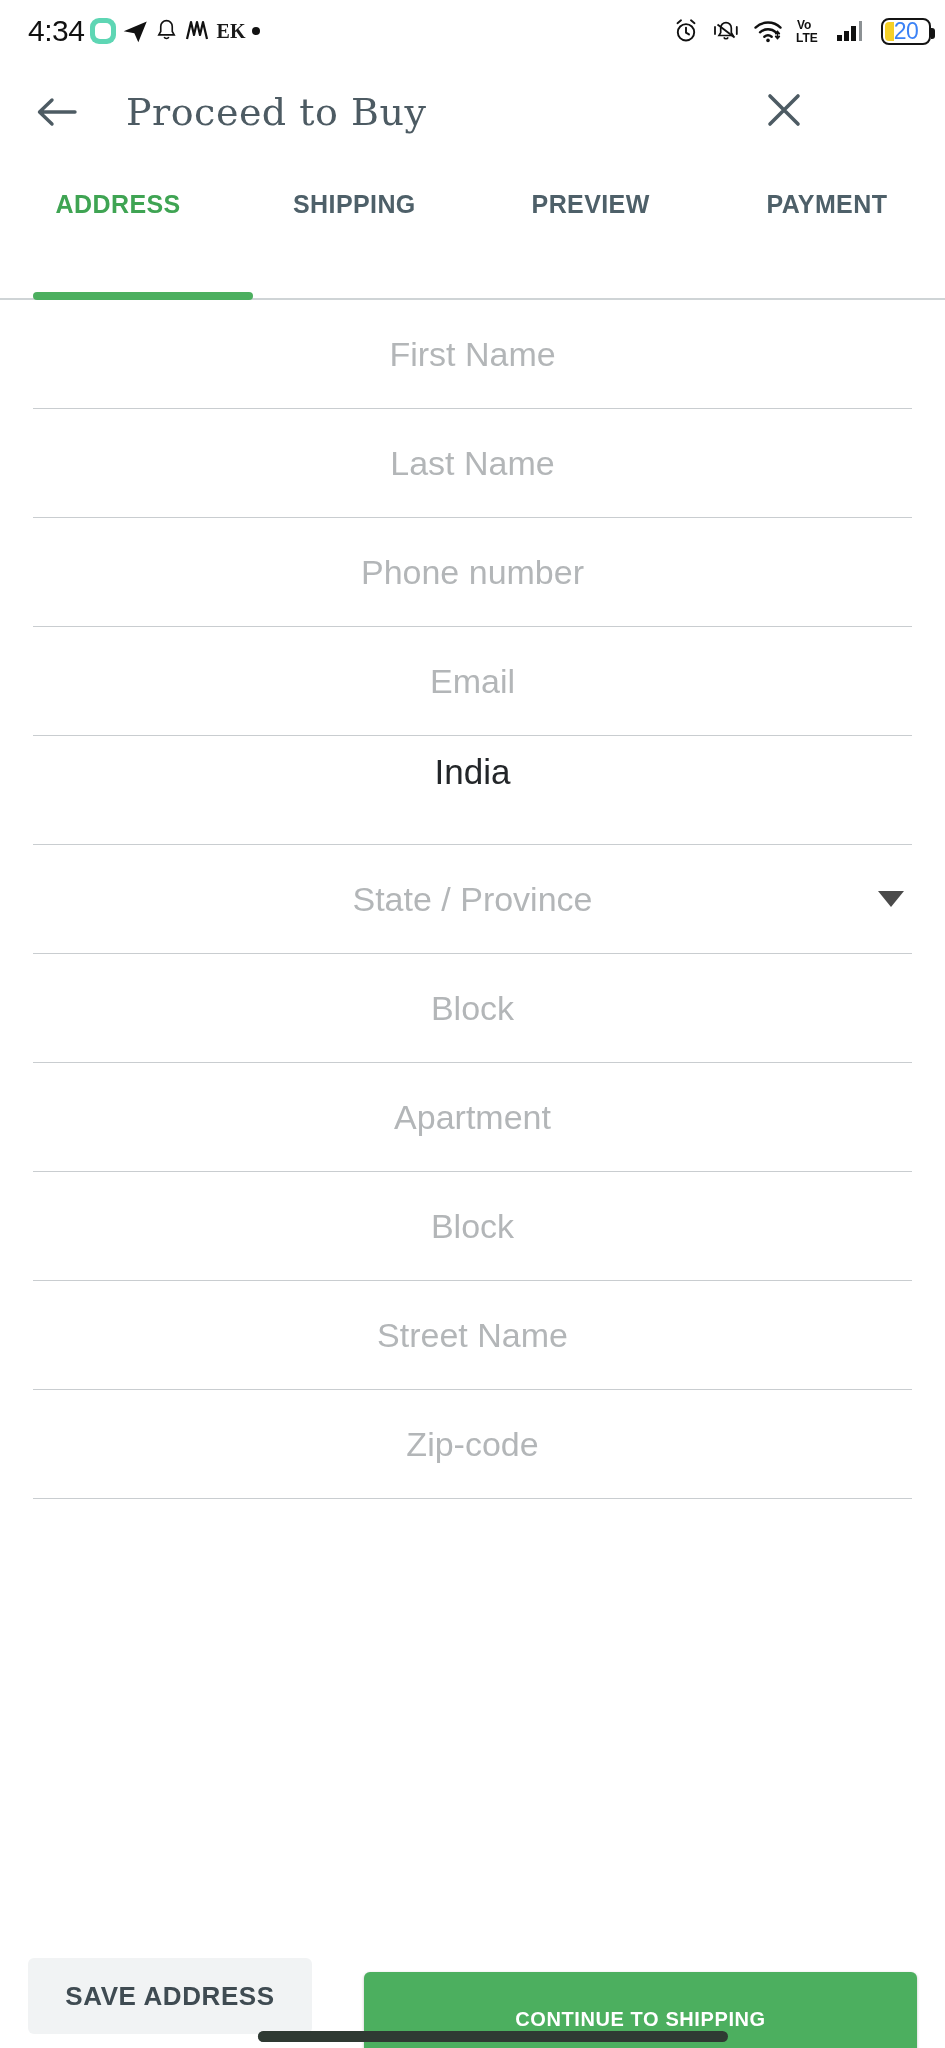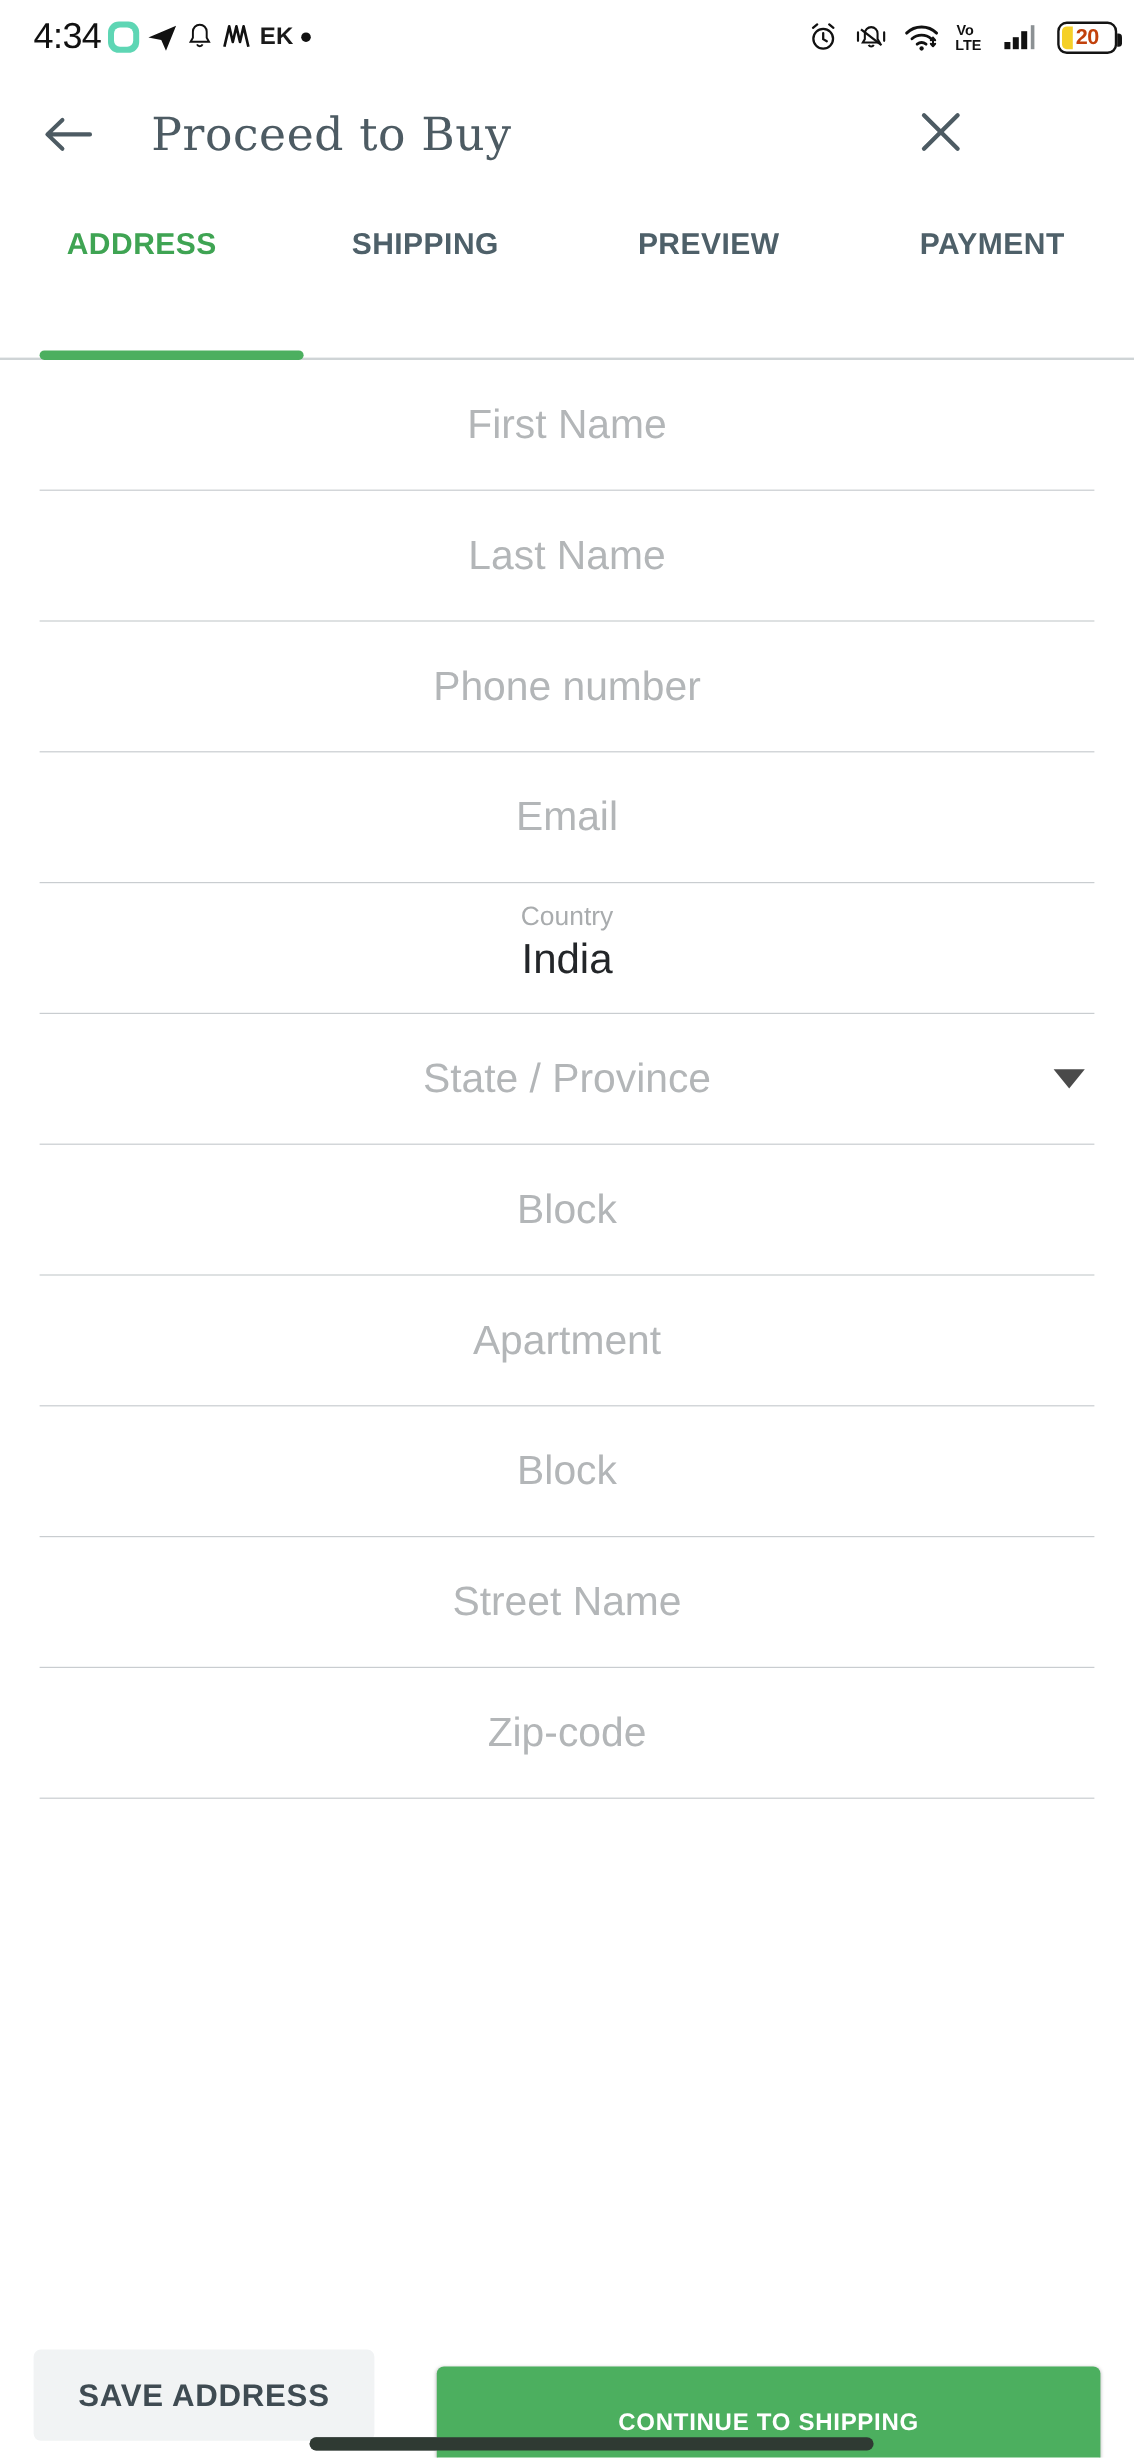--- a/index.html
+++ b/index.html
@@ -21,36 +21,36 @@
   .sb-time{ font-size:30px; font-weight:400; color:#111; letter-spacing:-0.5px; }
   .sb-ico{ display:block; }
   .sq-teal{
     width:26px; height:26px; border-radius:9px;
     background:#5ed6b4; position:relative;
   }
   .sq-teal::after{
     content:""; position:absolute; left:5px; top:5px; width:16px; height:16px;
     background:#fff; border-radius:5px;
   }
-  .sb-ek{ font-size:20px; font-weight:600; color:#1a1a1a; letter-spacing:0.3px; }
+  .sb-ek{ font-size:20px; font-weight:600; color:#1a1a1a; letter-spacing:0.3px;font-family:Liberation Serif, serif; }
   .sb-dot{ width:8px; height:8px; border-radius:50%; background:#111; }
   .batt{
     width:50px; height:27px; border:2.5px solid #141414; border-radius:8px;
     position:relative; display:flex; align-items:center; justify-content:center;
     background:#fff;
   }
   .batt::after{
     content:""; position:absolute; right:-6px; top:8px; width:4px; height:11px;
     background:#141414; border-radius:0 3px 3px 0;
   }
   .batt-fill{
     position:absolute; left:2px; top:2px; bottom:2px; width:9px;
     background:#f5d028; border-radius:4px 0 0 4px;
   }
-  .batt-num{ position:relative; font-size:18px; font-weight:700; color:#c2410c; letter-spacing:-0.5px;}
+  .batt-num{ position:relative; font-size:23px; font-weight:400; color:#3b82f6; letter-spacing:-0.5px;}
 
   
   .appbar{
     position:absolute; top:62px; left:0; width:837px; height:100px;
     display:flex; align-items:center; background:#fff;
   }
   .back-btn{ width:70px; display:flex; justify-content:center; margin-left:22px; cursor:pointer;}
   .close-btn{ margin-left:auto; margin-right:34px; cursor:pointer; }
   .appbar-title{
     font-family:"DejaVu Serif", serif;
@@ -225,21 +225,20 @@
 
     <div class="field">
       <div class="ph">Phone number</div>
     </div>
 
     <div class="field">
       <div class="ph">Email</div>
     </div>
 
     <div class="field filled">
-      <div class="small-label">Country</div>
       <div class="value">India</div>
     </div>
 
     <div class="field select">
       <div class="ph">State / Province</div>
       <div class="caret"></div>
     </div>
 
     <div class="field">
       <div class="ph">Block</div>

